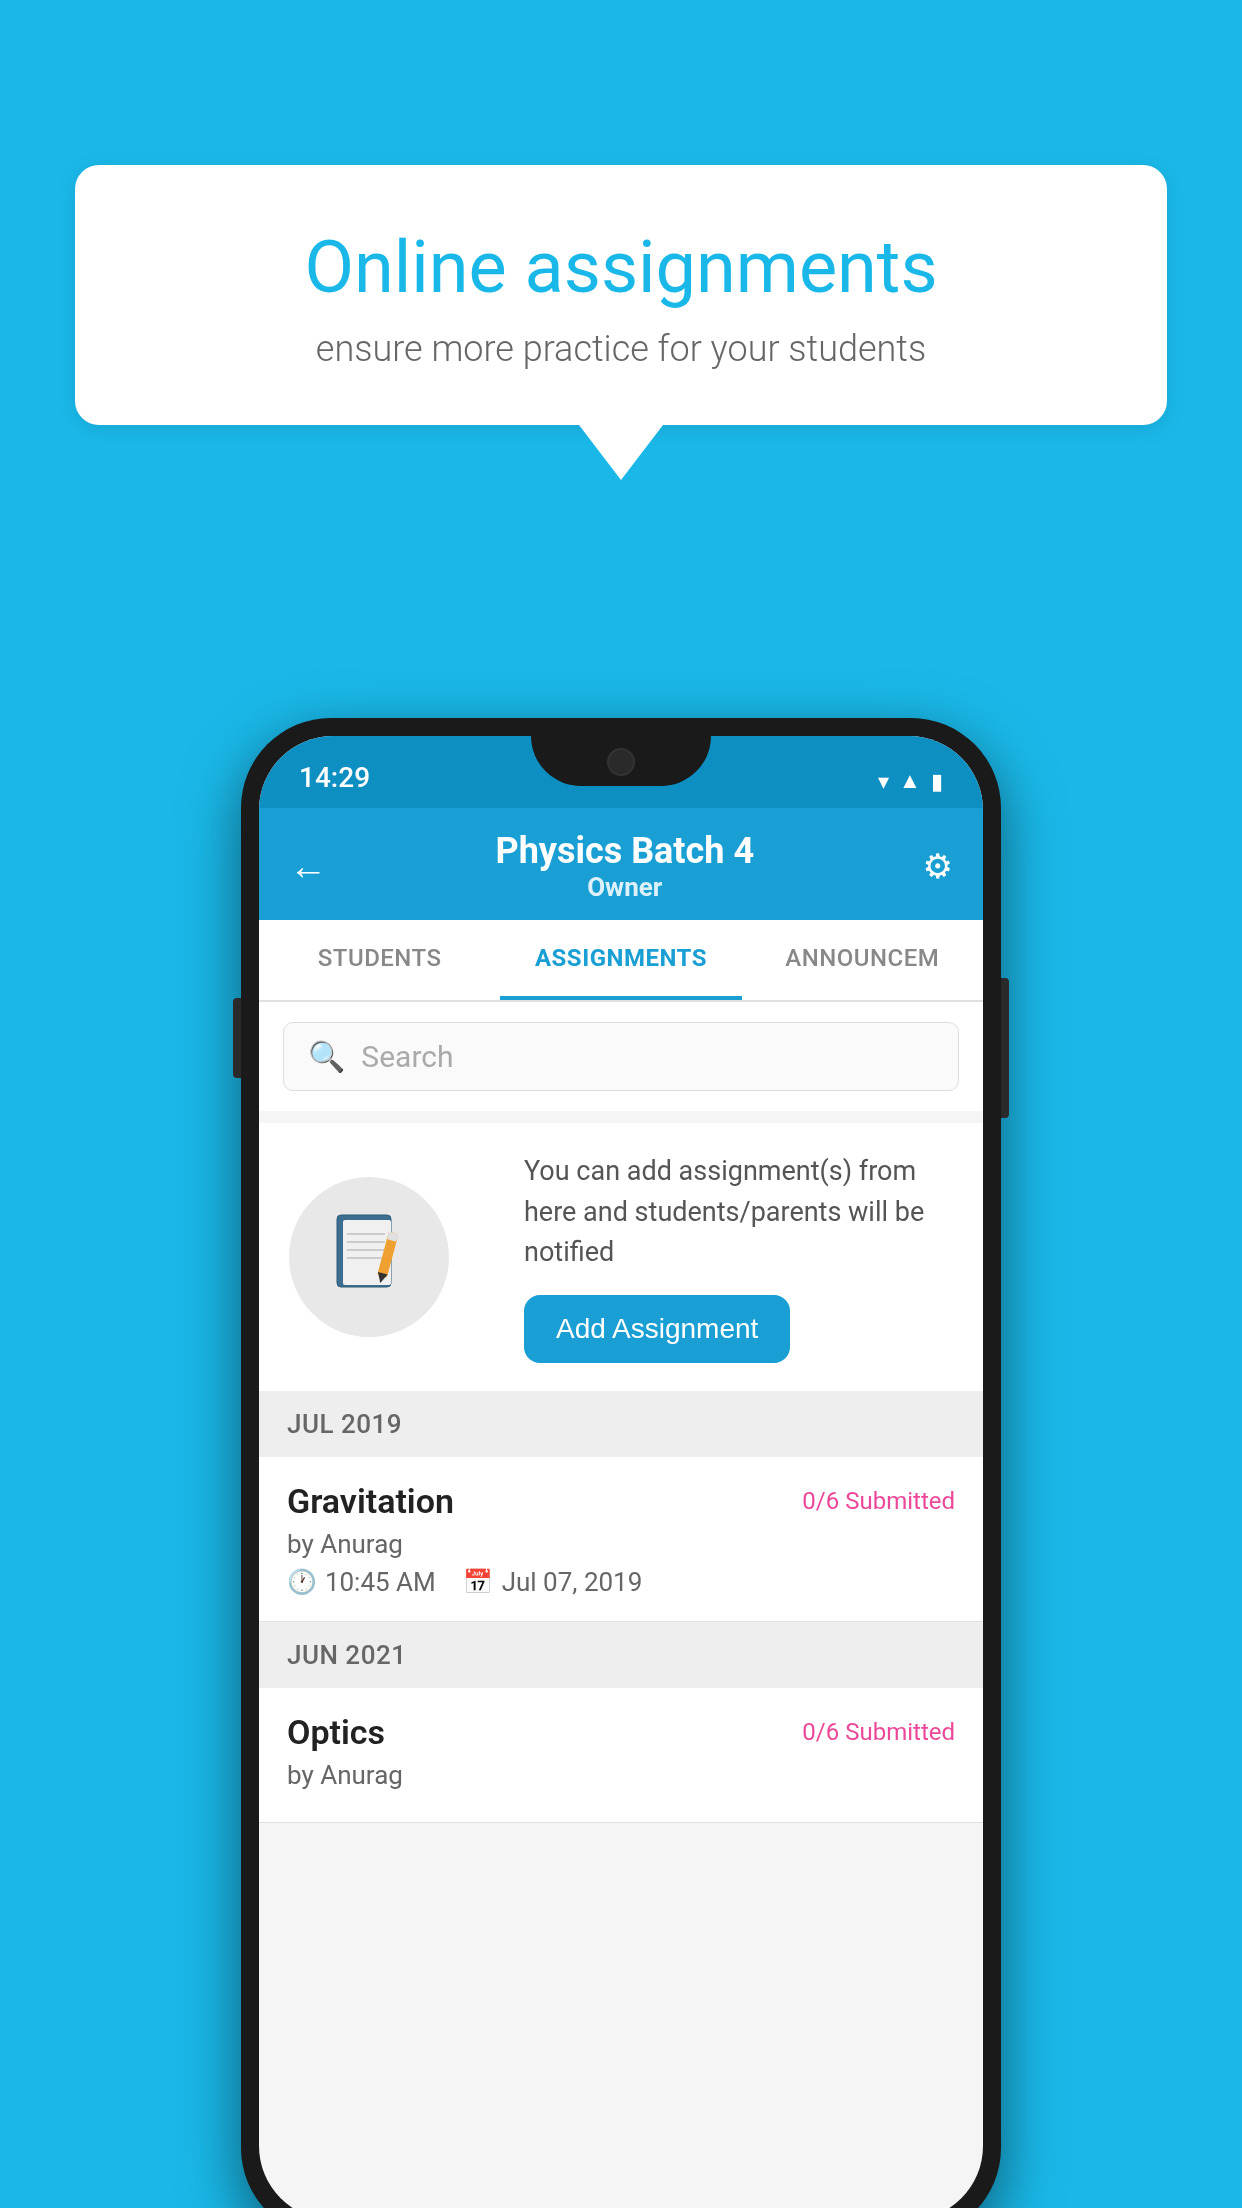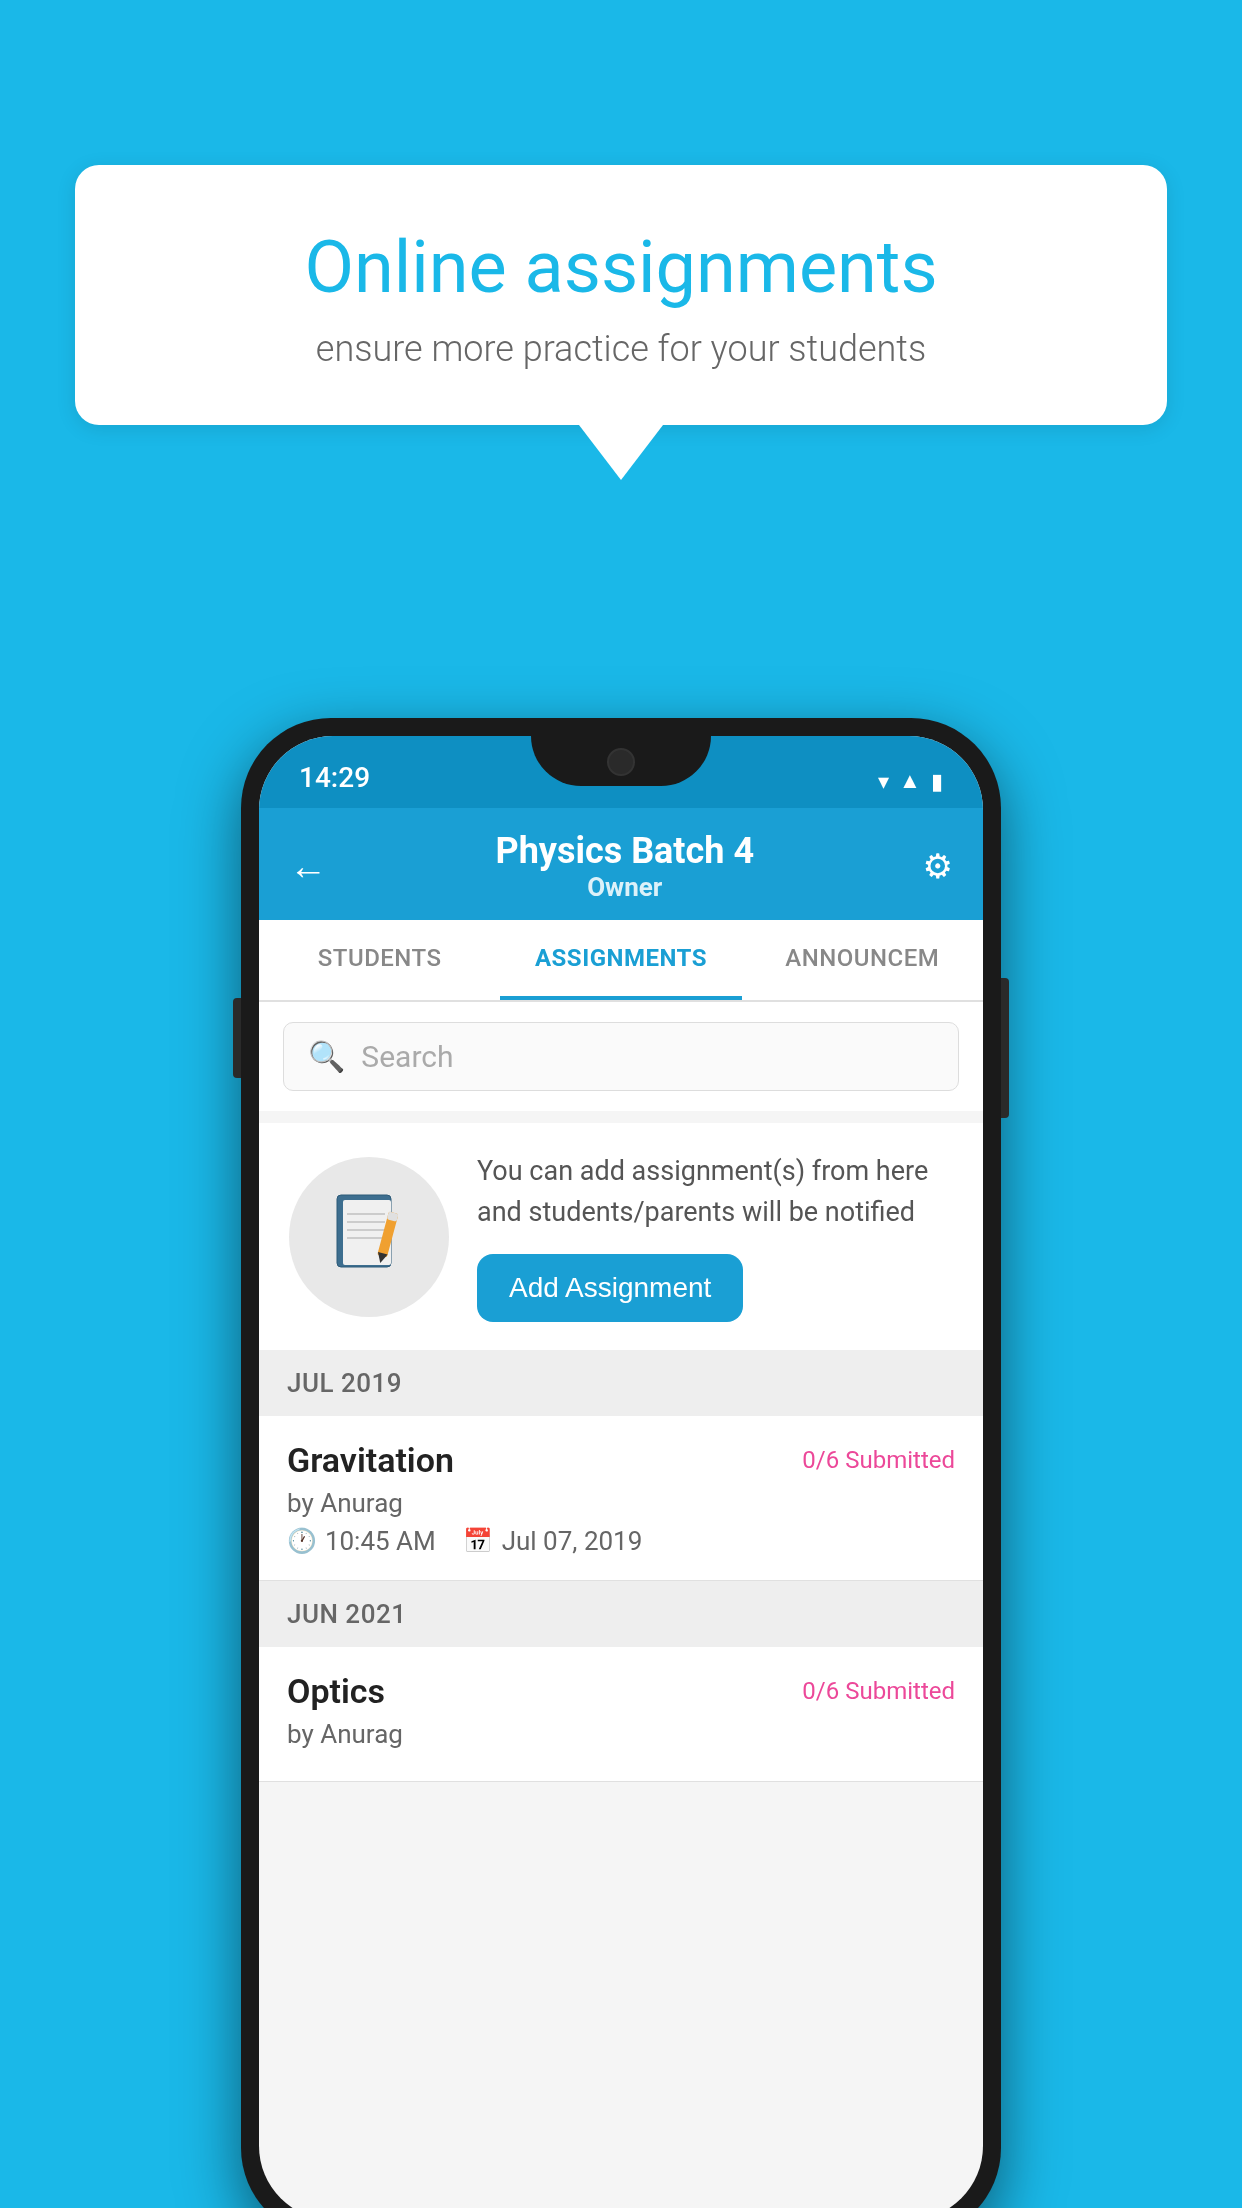--- a/index.html
+++ b/index.html
@@ -229,20 +229,21 @@
       background: #e8e8e8;
       border-radius: 50%;
       display: flex;
       align-items: center;
       justify-content: center;
       flex-shrink: 0;
     }
 
     .info-content {
       flex: 1;
+      margin-left: 47px;
     }
 
     .info-text {
       font-size: 27px;
       color: #555;
       line-height: 1.5;
       margin-bottom: 22px;
     }
 
     .add-assignment-btn {

